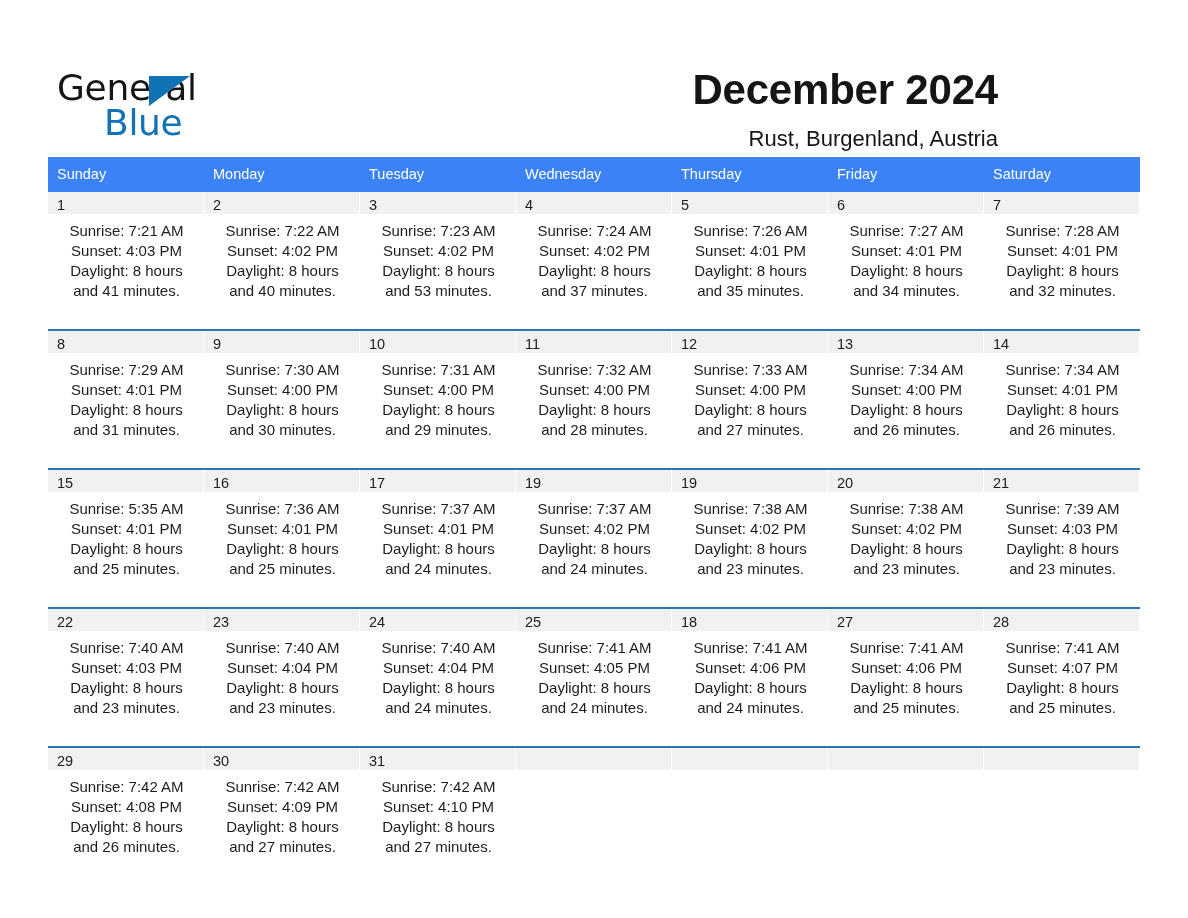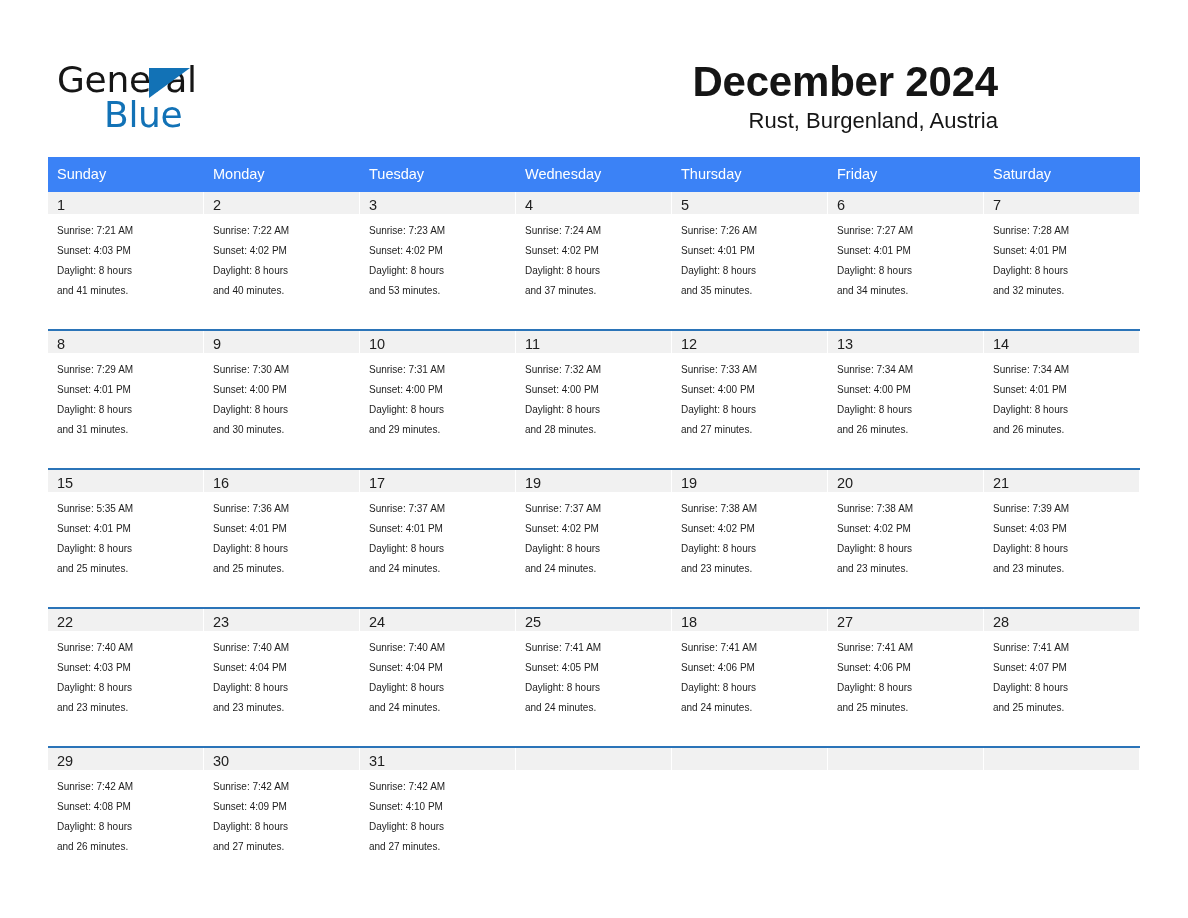--- a/index.html
+++ b/index.html
@@ -18,21 +18,21 @@
     position: relative;
     width: 1188px;
     height: 918px;
     box-sizing: border-box;
   }
 
   
   .header {
     position: absolute;
     left: 0;
-    top: 8px;
+    top: 16px;
     width: 1052px;
     height: 150px;
   }
   .logo {
     position: absolute;
     left: 57px;
     top: 52px;
     width: 260px;
     height: 72px;
   }
@@ -75,20 +75,21 @@
   }
   .month-title {
     font-size: 42px;
     font-weight: 700;
     color: #151515;
     line-height: 52px;
     letter-spacing: -0.2px;
     white-space: nowrap;
   }
   .location {
+    margin-top: 10px;
     font-size: 22px;
     font-weight: 400;
     color: #151515;
     line-height: 26px;
     white-space: nowrap;
   }
 
   
   .calendar {
     position: absolute;
@@ -127,23 +128,24 @@
     height: 22px;
     padding: 3px 0 3px 9px;
     font-size: 14.5px;
     color: #1d1d1d;
     line-height: 20px;
     box-sizing: border-box;
   }
   .daynum.blank { color: transparent; }
   .cellbody {
     padding: 7px 8px 10px 9px;
-    font-size: 10px;
+    font-size: 15px;
     line-height: 20px;
     color: #1d1d1d;
+    text-align: center;
   }
   .cellbody div { white-space: nowrap; }
   .spacer-row td {
     height: 18px;
     padding: 0;
     border: none;
     background: #ffffff;
   }
 </style>
 </head>

